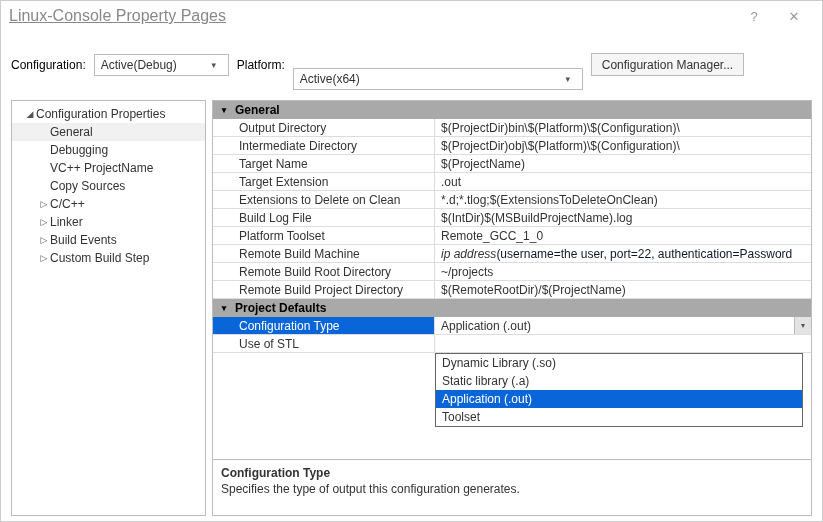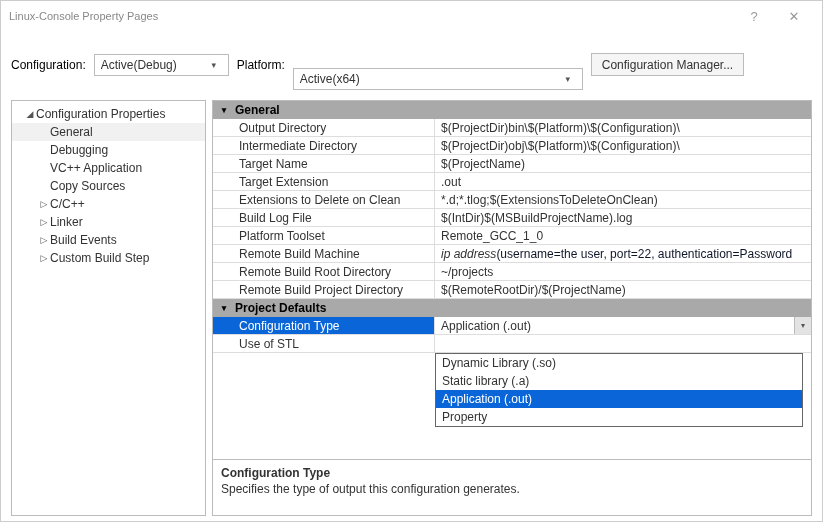--- a/index.html
+++ b/index.html
@@ -13,21 +13,21 @@
     color: #333;
     border: 1px solid #ccc;
   }
   .titlebar {
     height: 30px;
     display: flex;
     align-items: center;
     padding: 0 8px;
     color: #888;
   }
-  .titlebar .title { flex: 1; font-size: 11px; }
+  .titlebar .title { flex: 1; font-size: 16px; text-decoration: underline; }
   .titlebar .win-btn {
     width: 40px; height: 28px;
     display: flex; align-items: center; justify-content: center;
     font-size: 13px; color: #999;
     font-family: "Segoe UI", sans-serif;
   }
   .top-controls {
     padding: 8px 10px 10px 10px;
     display: flex;
     align-items: center;
@@ -205,21 +205,21 @@
       <span>Configuration Properties</span>
     </div>
     <div id="tree-items">
         <div class="tree-row lvl1 selected">
           <span>General</span>
         </div>
         <div class="tree-row lvl1">
           <span>Debugging</span>
         </div>
         <div class="tree-row lvl1">
-          <span>VC++ Application</span>
+          <span>VC++ ProjectName</span>
         </div>
         <div class="tree-row lvl1">
           <span>Copy Sources</span>
         </div>
         <div class="tree-row lvl1exp">
           <span class="tree-caret">▷</span>
           <span>C/C++</span>
         </div>
         <div class="tree-row lvl1exp">
           <span class="tree-caret">▷</span>
@@ -301,21 +301,21 @@
           <div class="grid-row">
             <div class="prop">Use of STL</div>
             <div class="val"></div>
           </div>
         </div>
       <div class="dropdown-pop">
         <div class="pop-list" id="pop-list">
             <div class="pop-item">Dynamic Library (.so)</div>
             <div class="pop-item">Static library (.a)</div>
             <div class="pop-item hl">Application (.out)</div>
-            <div class="pop-item">Property</div>
+            <div class="pop-item">Toolset</div>
           </div>
       </div>
     </div>
     <div class="desc">
       <div class="d-title">Configuration Type</div>
       <div>Specifies the type of output this configuration generates.</div>
     </div>
   </div>
 </div>
 

